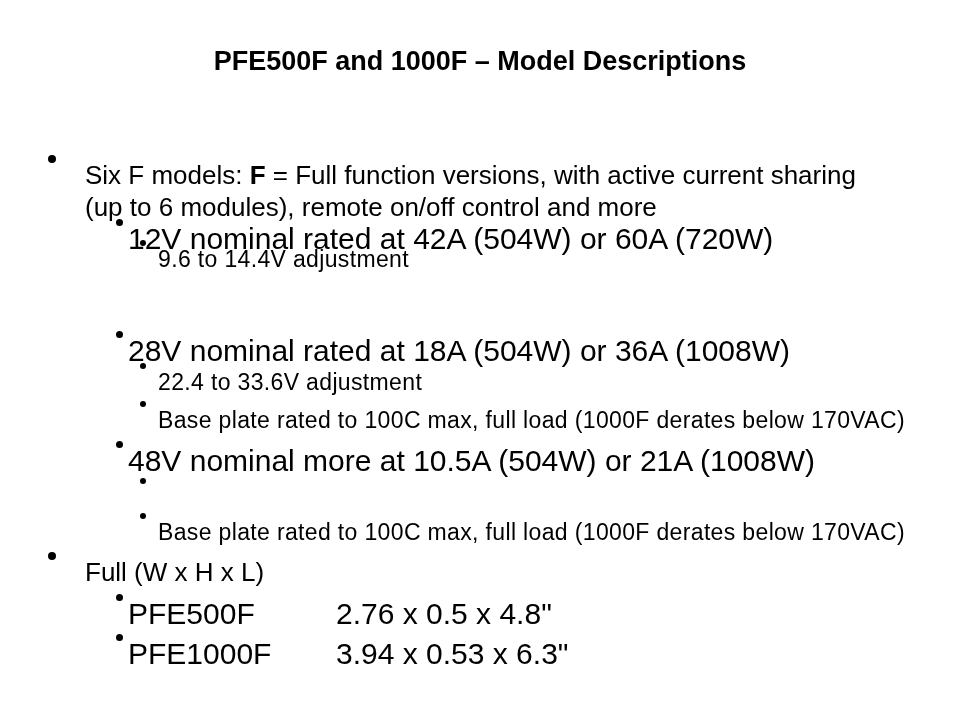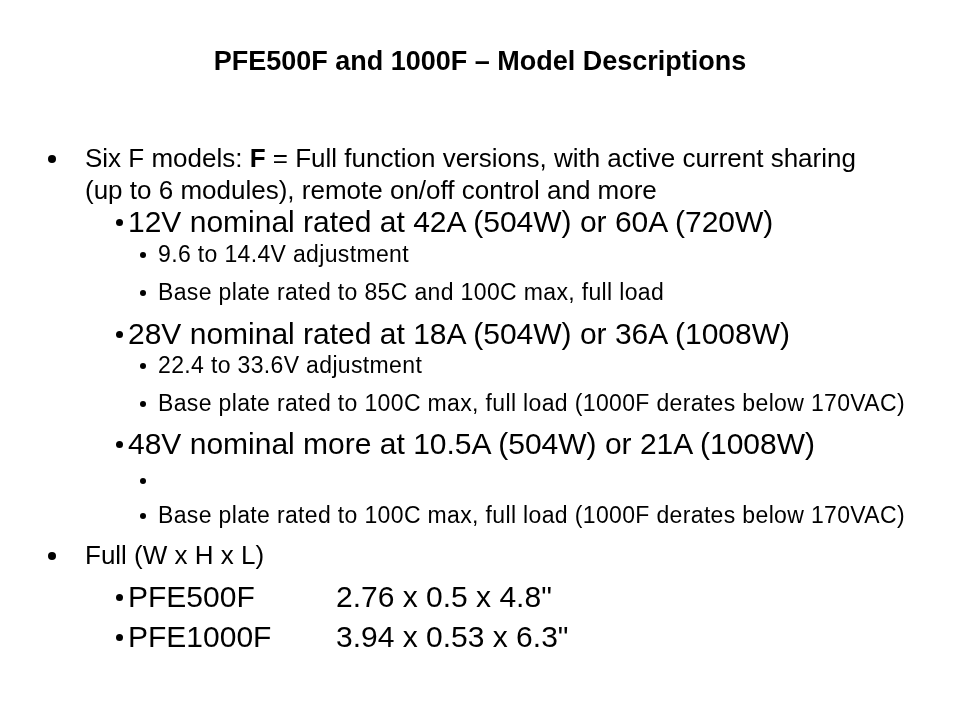--- a/index.html
+++ b/index.html
@@ -14,21 +14,21 @@
   .title {
     position:absolute; top:45px; left:0; width:960px;
     margin:0; text-align:center;
     font-size:27px; line-height:32px; font-weight:bold;
   }
   .row { position:absolute; left:0; }
   .dot { position:absolute; border-radius:50%; background:#000000; }
   .l1 .dot { left:48px;  top:13px; width:8px; height:8px; }
   .l2 .dot { left:116px; top:13px; width:7px; height:7px; }
   .l3 .dot { left:140px; top:12px; width:6px; height:6px; }
-  .txt { margin:0; }
+  .txt { margin:17px; }
   .t1 { margin-left:85px;  font-size:26px; line-height:32px; }
   .t2 { margin-left:128px; font-size:30px; line-height:31px; white-space:nowrap; }
   .t3 { margin-left:158px; font-size:23px; line-height:28px; letter-spacing:0.35px; white-space:nowrap; }
   .wrap-intro { width:790px; }
   .nowrap { white-space:nowrap; }
   .model-name { display:inline-block; width:208px; }
 </style>
 </head>
 <body>
 
@@ -38,27 +38,23 @@
 
   <div class="row l1" style="top:142px">
     <span class="dot"></span>
     <p class="txt t1 wrap-intro"><span>Six F models: </span><b>F</b><span> = Full function versions, with active current sharing (up to 6 modules), remote on/off control and more</span></p>
   </div>
 
   <div class="row l2" style="top:206px">
     <span class="dot"></span>
     <p class="txt t2">12V nominal rated at 42A (504W) or 60A (720W)</p>
   </div>
-  <div class="row l3" style="top:240px">
+  <div class="row l3" style="top:228px">
     <span class="dot"></span>
     <p class="txt t3">9.6 to 14.4V adjustment</p>
-  </div>
-  <div class="row l3" style="top:278px">
-    <span class="dot"></span>
-    <p class="txt t3">Base plate rated to 85C and 100C max, full load</p>
   </div>
 
   <div class="row l2" style="top:318px">
     <span class="dot"></span>
     <p class="txt t2">28V nominal rated at 18A (504W) or 36A (1008W)</p>
   </div>
   <div class="row l3" style="top:351px">
     <span class="dot"></span>
     <p class="txt t3">22.4 to 33.6V adjustment</p>
   </div>

